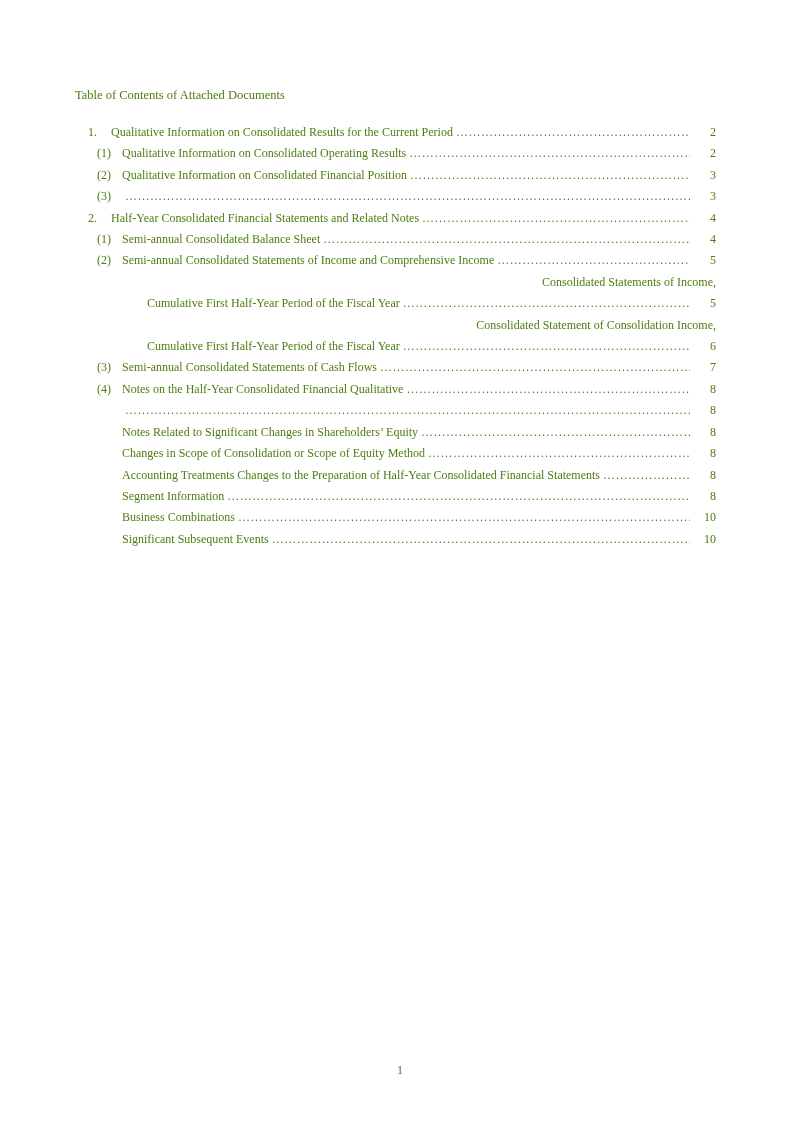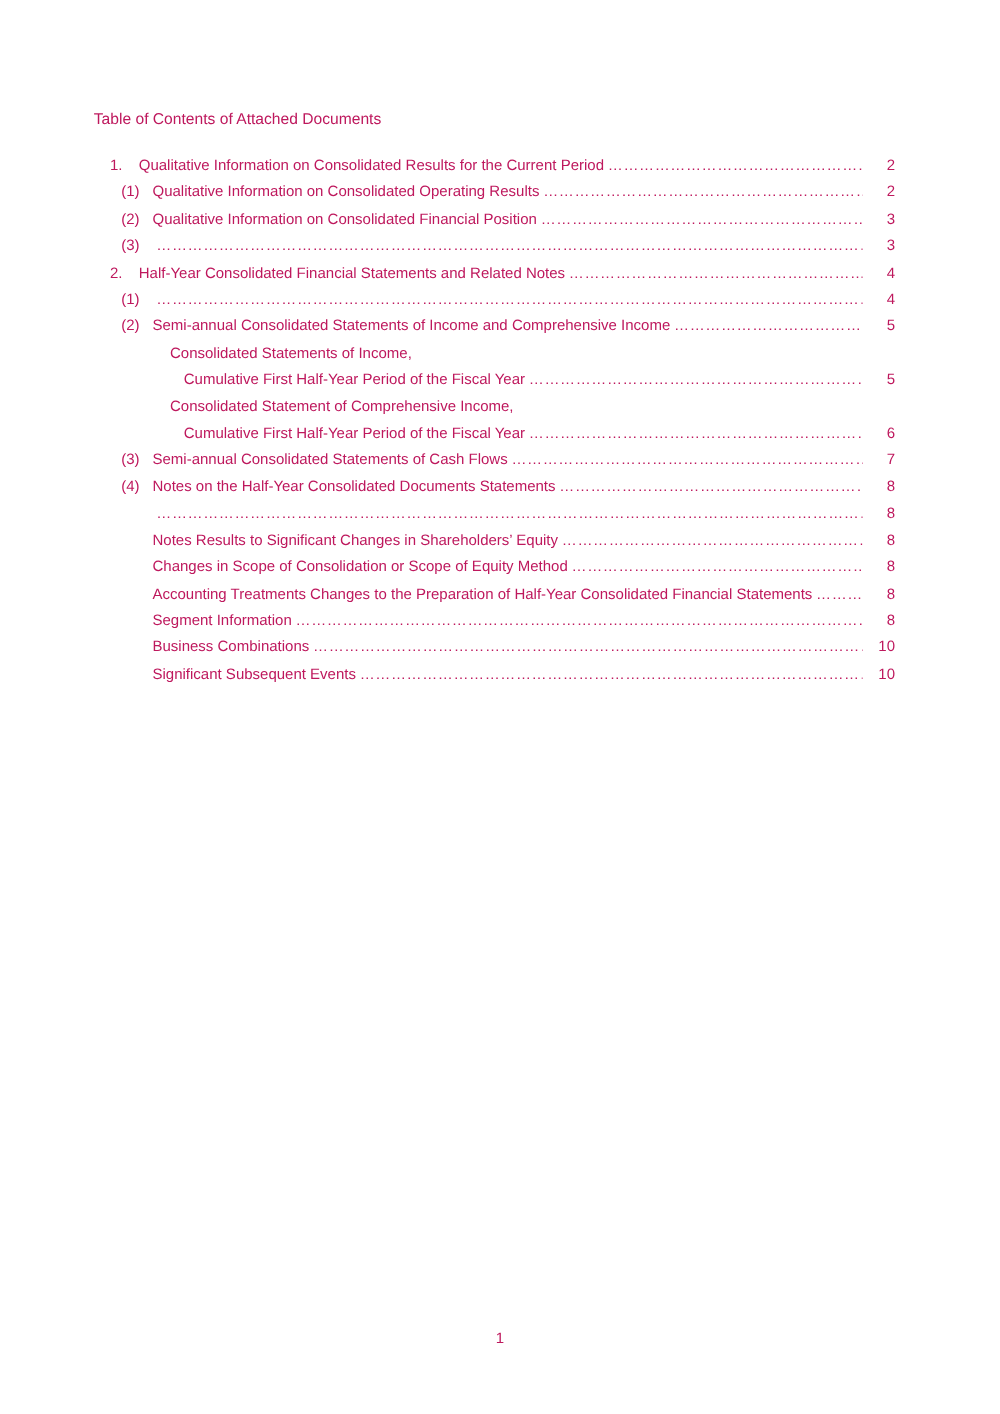--- a/index.html
+++ b/index.html
@@ -5,23 +5,23 @@
   html, body {
     margin: 0;
     padding: 0;
     background: #ffffff;
   }
   .page {
     position: relative;
     width: 800px;
     height: 1131px;
     background: #ffffff;
-    font-family: Liberation Sans, sans-serif;
+    font-family: Liberation Serif, serif;
     font-size: 12px;
-    color: #be185d;
+    color: #4d7c0f;
     overflow: hidden;
   }
   .content {
     position: absolute;
     left: 75px;
     top: 85px;
     width: 641px;
   }
   .doc-title {
     font-size: 12.5px;
@@ -56,21 +56,21 @@
     flex: none;
     width: 22px;
     text-align: right;
   }
   
   .level1 { padding-left: 13px; }
   .level1 .num { width: 23px; }
   .level2 { padding-left: 22px; }
   .level2 .num { width: 25px; }
   .level3 { padding-left: 47px; }
-  .level4 { padding-left: 61px; }
+  .level4 { padding-left: 61px; justify-content: flex-end; }
   .level5 { padding-left: 72px; }
   .footer-pageno {
     position: absolute;
     left: 0;
     right: 0;
     top: 1063px;
     text-align: center;
     font-size: 12px;
   }
 </style>
@@ -105,63 +105,64 @@
           <span class="pageno">3</span>
         </div>
         <div class="toc-row level1">
           <span class="num">2.</span>
           <span class="text">Half-Year Consolidated Financial Statements and Related Notes</span>
           <span class="leader">………………………………………………………………………………………………………………………………………………………………………………………………………………………………………………………………………………………………………………………………</span>
           <span class="pageno">4</span>
         </div>
         <div class="toc-row level2">
           <span class="num">(1)</span>
+          <span class="text">Semi-annual Consolidated Balance Sheet</span>
           <span class="leader">………………………………………………………………………………………………………………………………………………………………………………………………………………………………………………………………………………………………………………………………</span>
           <span class="pageno">4</span>
         </div>
         <div class="toc-row level2">
           <span class="num">(2)</span>
           <span class="text">Semi-annual Consolidated Statements of Income and Comprehensive Income</span>
           <span class="leader">………………………………………………………………………………………………………………………………………………………………………………………………………………………………………………………………………………………………………………………………</span>
           <span class="pageno">5</span>
         </div>
         <div class="toc-row level4">
           <span class="text">Consolidated Statements of Income,</span>
         </div>
         <div class="toc-row level5">
           <span class="text">Cumulative First Half-Year Period of the Fiscal Year</span>
           <span class="leader">………………………………………………………………………………………………………………………………………………………………………………………………………………………………………………………………………………………………………………………………</span>
           <span class="pageno">5</span>
         </div>
         <div class="toc-row level4">
-          <span class="text">Consolidated Statement of Comprehensive Income,</span>
+          <span class="text">Consolidated Statement of Consolidation Income,</span>
         </div>
         <div class="toc-row level5">
           <span class="text">Cumulative First Half-Year Period of the Fiscal Year</span>
           <span class="leader">………………………………………………………………………………………………………………………………………………………………………………………………………………………………………………………………………………………………………………………………</span>
           <span class="pageno">6</span>
         </div>
         <div class="toc-row level2">
           <span class="num">(3)</span>
           <span class="text">Semi-annual Consolidated Statements of Cash Flows</span>
           <span class="leader">………………………………………………………………………………………………………………………………………………………………………………………………………………………………………………………………………………………………………………………………</span>
           <span class="pageno">7</span>
         </div>
         <div class="toc-row level2">
           <span class="num">(4)</span>
-          <span class="text">Notes on the Half-Year Consolidated Documents Statements</span>
+          <span class="text">Notes on the Half-Year Consolidated Financial Qualitative</span>
           <span class="leader">………………………………………………………………………………………………………………………………………………………………………………………………………………………………………………………………………………………………………………………………</span>
           <span class="pageno">8</span>
         </div>
         <div class="toc-row level3">
           <span class="leader">………………………………………………………………………………………………………………………………………………………………………………………………………………………………………………………………………………………………………………………………</span>
           <span class="pageno">8</span>
         </div>
         <div class="toc-row level3">
-          <span class="text">Notes Results to Significant Changes in Shareholders’ Equity</span>
+          <span class="text">Notes Related to Significant Changes in Shareholders’ Equity</span>
           <span class="leader">………………………………………………………………………………………………………………………………………………………………………………………………………………………………………………………………………………………………………………………………</span>
           <span class="pageno">8</span>
         </div>
         <div class="toc-row level3">
           <span class="text">Changes in Scope of Consolidation or Scope of Equity Method</span>
           <span class="leader">………………………………………………………………………………………………………………………………………………………………………………………………………………………………………………………………………………………………………………………………</span>
           <span class="pageno">8</span>
         </div>
         <div class="toc-row level3">
           <span class="text">Accounting Treatments Changes to the Preparation of Half-Year Consolidated Financial Statements</span>

